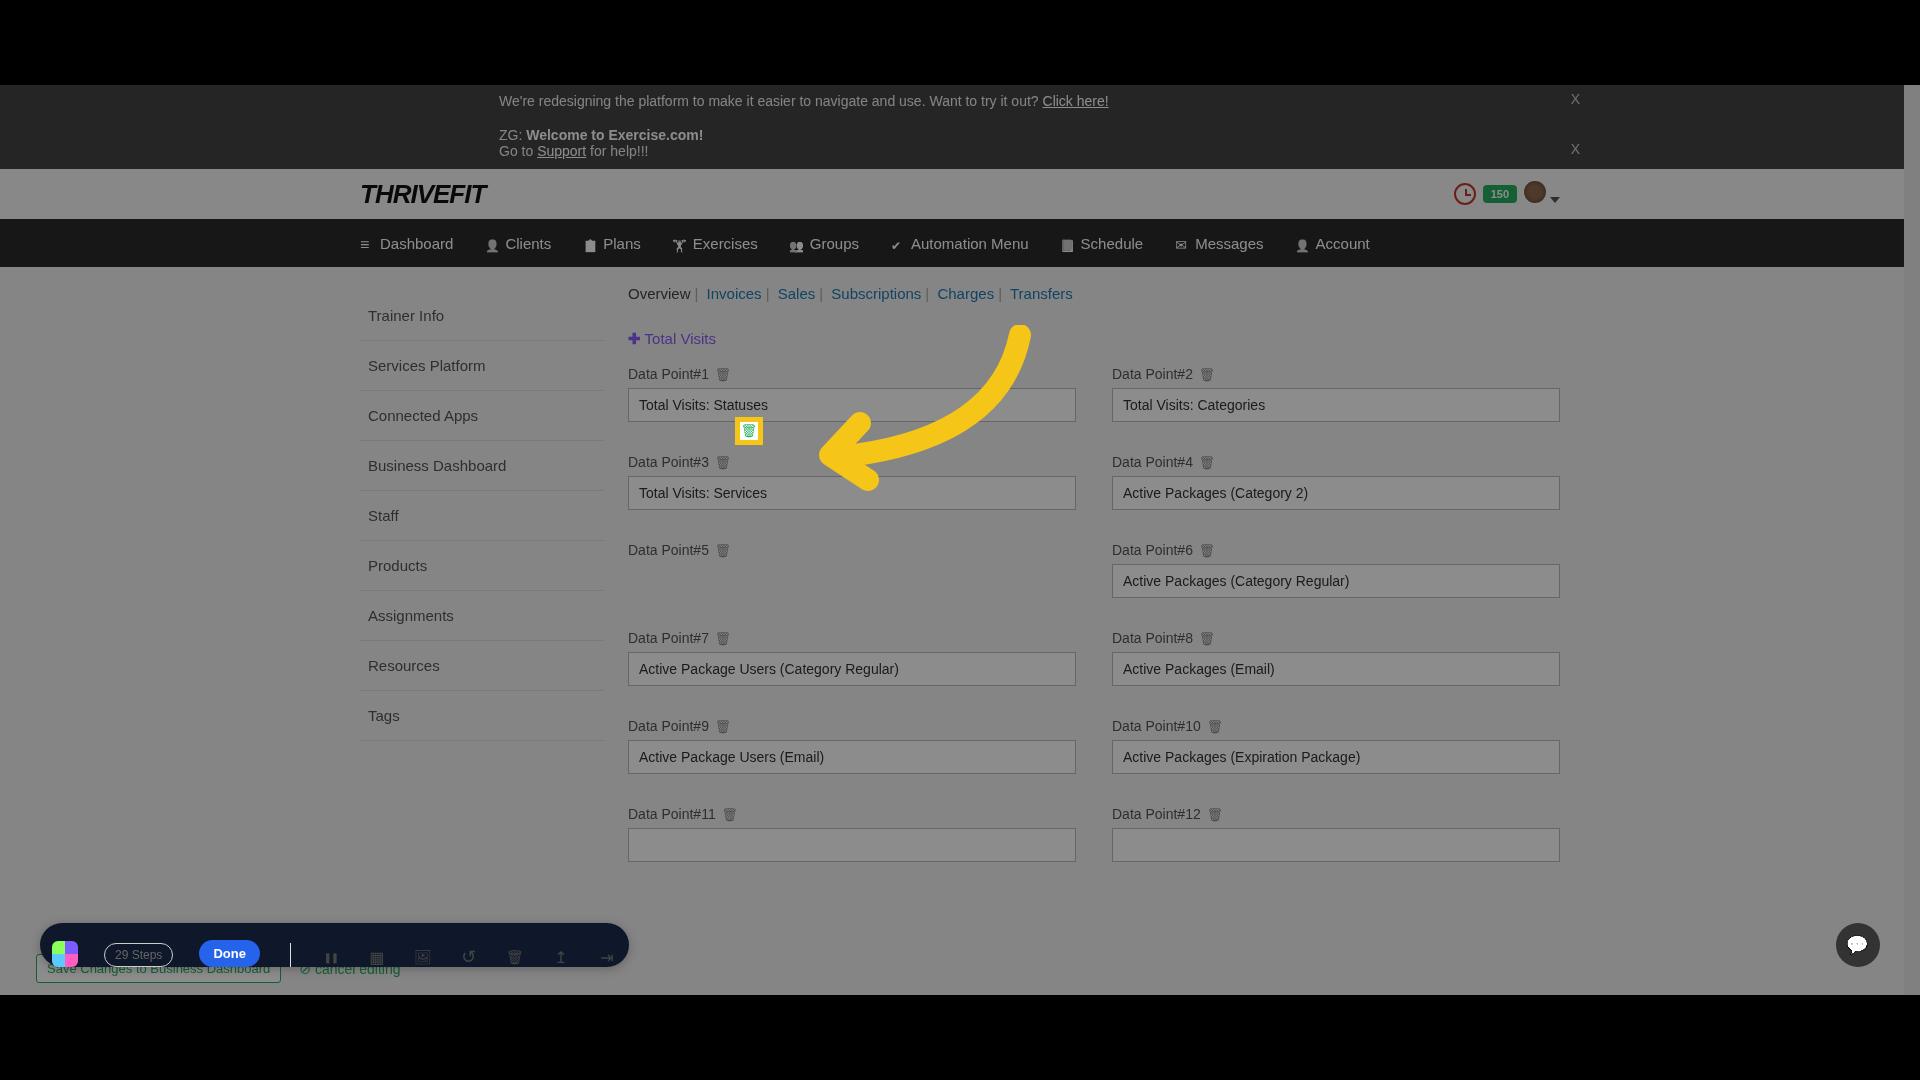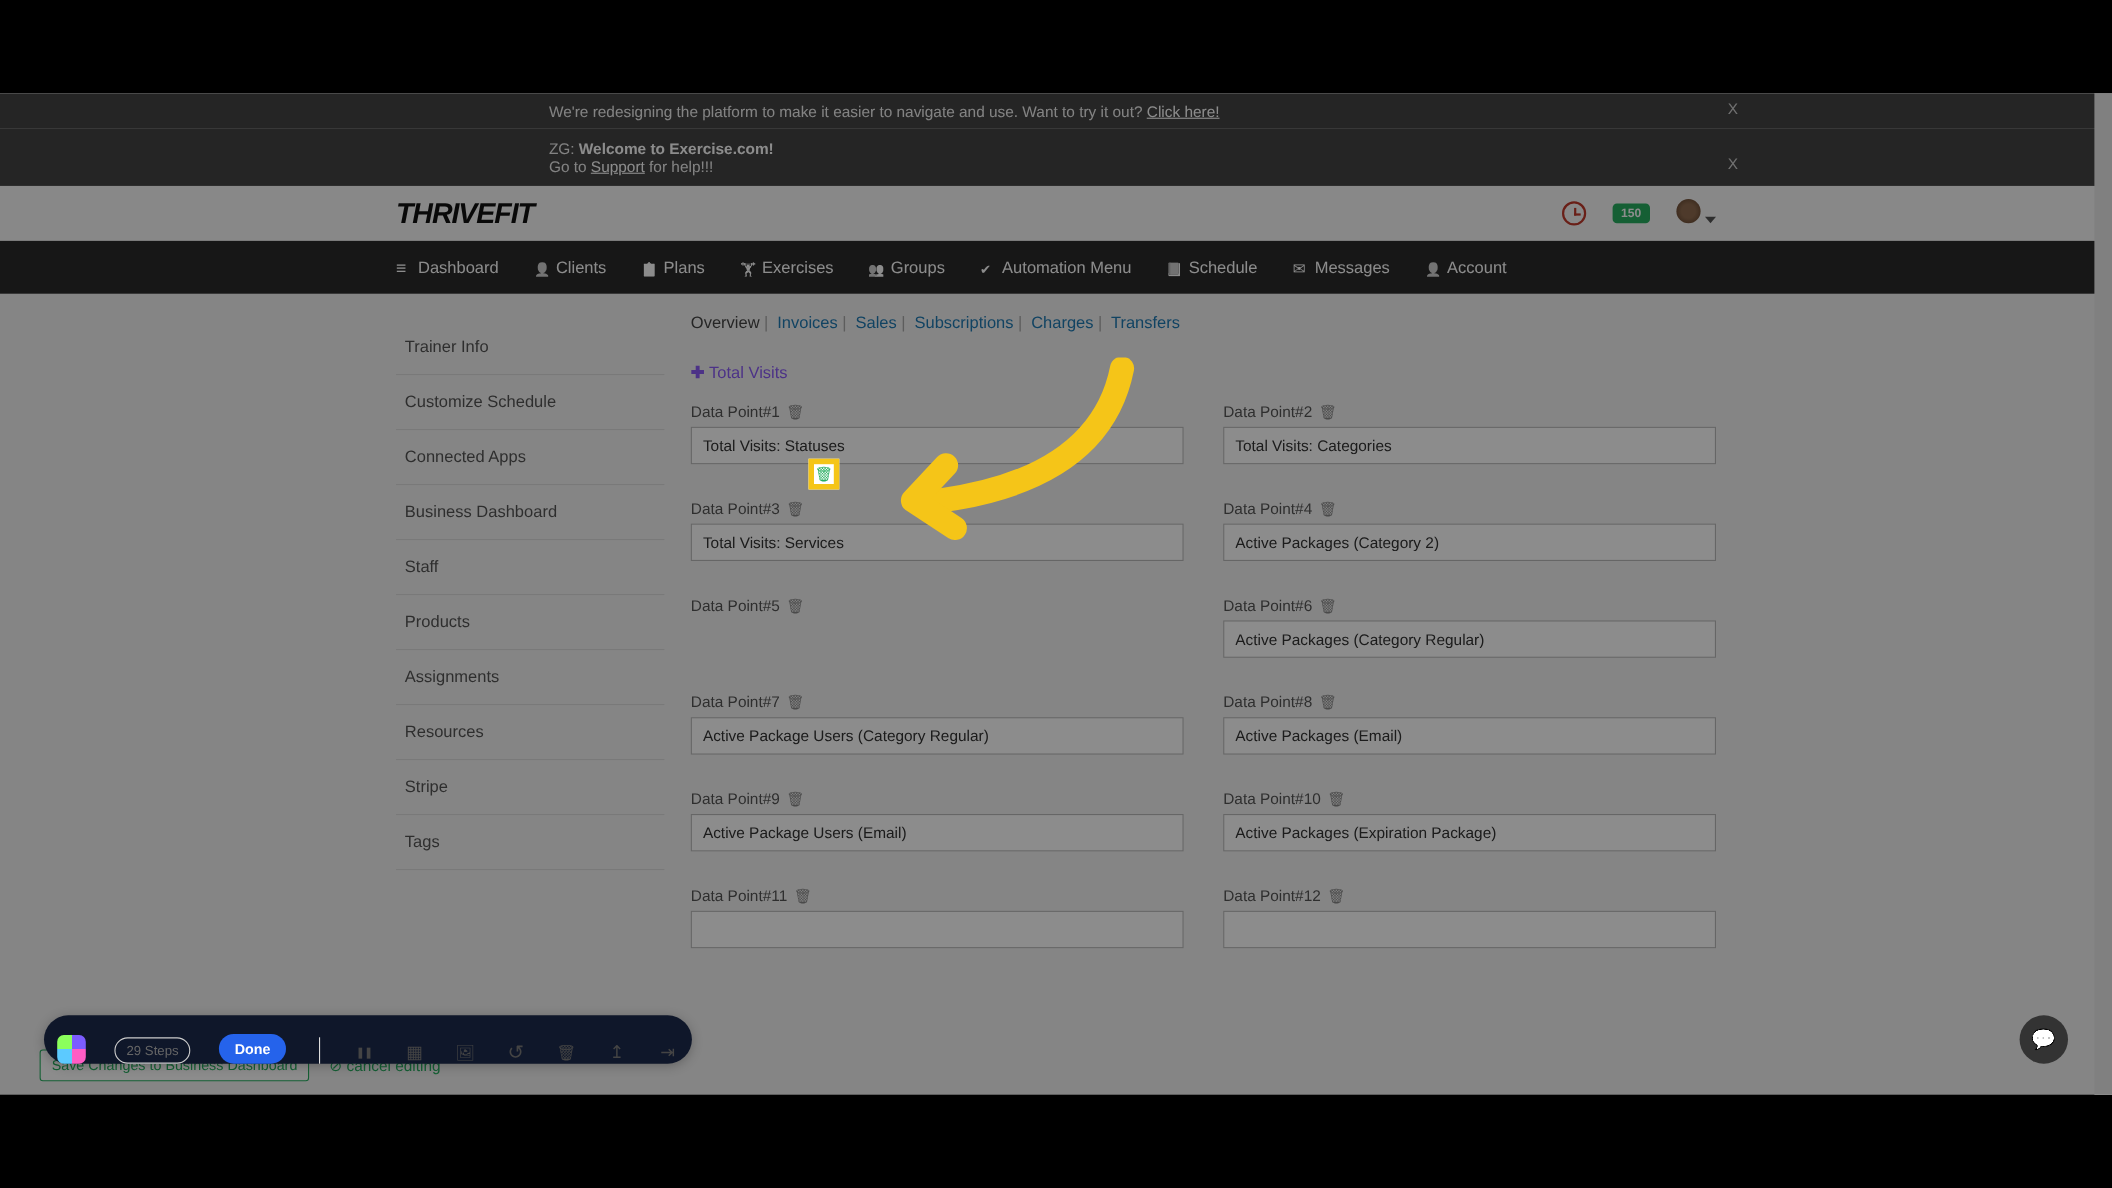--- a/index.html
+++ b/index.html
@@ -16,21 +16,21 @@
   .banner a { color: #fff; text-decoration: underline; cursor: pointer; }
   .banner .close-x { position: absolute; right: 340px; top: 6px; color: #ccc; cursor: pointer; font-size: 14px; }
   .banner2 { padding: 10px 0 10px 0; }
   .vis-underline { text-decoration: underline; }
   .banner .bold { font-weight: bold; color: #fff; }
 
   
   .header { background: #f8f8f8; height: 50px; display: flex; align-items: center; }
   .header-inner { width: 1200px; margin: 0 auto; display: flex; align-items: center; justify-content: space-between; }
   .brand { font-style: italic; font-weight: 900; font-size: 26px; letter-spacing: -1px; color: #111; }
-  .header-right { display: flex; align-items: center; gap: 24px; }
+  .header-right { display: flex; align-items: center; gap: 7px; }
   .clock-icon { width: 22px; height: 22px; border: 2px solid #c0392b; border-radius: 50%; position: relative; }
   .clock-icon::before { content: ""; position: absolute; left: 9px; top: 4px; width: 2px; height: 7px; background: #c0392b; }
   .clock-icon::after { content: ""; position: absolute; left: 9px; top: 9px; width: 6px; height: 2px; background: #c0392b; }
   .badge { background: #27ae60; color: #fff; font-size: 11px; font-weight: bold; padding: 3px 8px; border-radius: 4px; }
   .avatar { width: 22px; height: 22px; border-radius: 50%; background: radial-gradient(circle, #8e6b4f 40%, #5a3c28 100%); display: inline-block; }
   .caret-down { width: 0; height: 0; border-left: 5px solid transparent; border-right: 5px solid transparent; border-top: 6px solid #555; display: inline-block; margin-left: 4px; }
 
   
   .mainnav { background: #2b2b2b; height: 48px; }
   .mainnav-inner { width: 1200px; margin: 0 auto; display: flex; align-items: center; gap: 32px; height: 100%; color: #fff; font-size: 15px; }
@@ -174,28 +174,27 @@
       <span class="nav-item">
           <span class="nav-icon icon-acct"></span>
           <span>Account</span>
         </span>
     </div>
   </div>
 
   <div class="body-wrap">
     <div class="sidebar">
       <div class="side-item">Trainer Info</div>
-      <div class="side-item">Customize Schedule</div>
+      <div class="side-item">Services Platform</div>
       <div class="side-item">Connected Apps</div>
       <div class="side-item">Business Dashboard</div>
       <div class="side-item">Staff</div>
       <div class="side-item">Products</div>
       <div class="side-item">Assignments</div>
       <div class="side-item">Resources</div>
-      <div class="side-item">Stripe</div>
       <div class="side-item">Tags</div>
     </div>
 
     <div class="main">
       <div class="subnav">
         <span class="sublink active">Overview</span><span class="sep">|</span>
         <span class="sublink">Invoices</span><span class="sep">|</span>
         <span class="sublink">Sales</span><span class="sep">|</span>
         <span class="sublink">Subscriptions</span><span class="sep">|</span>
         <span class="sublink">Charges</span><span class="sep">|</span>

